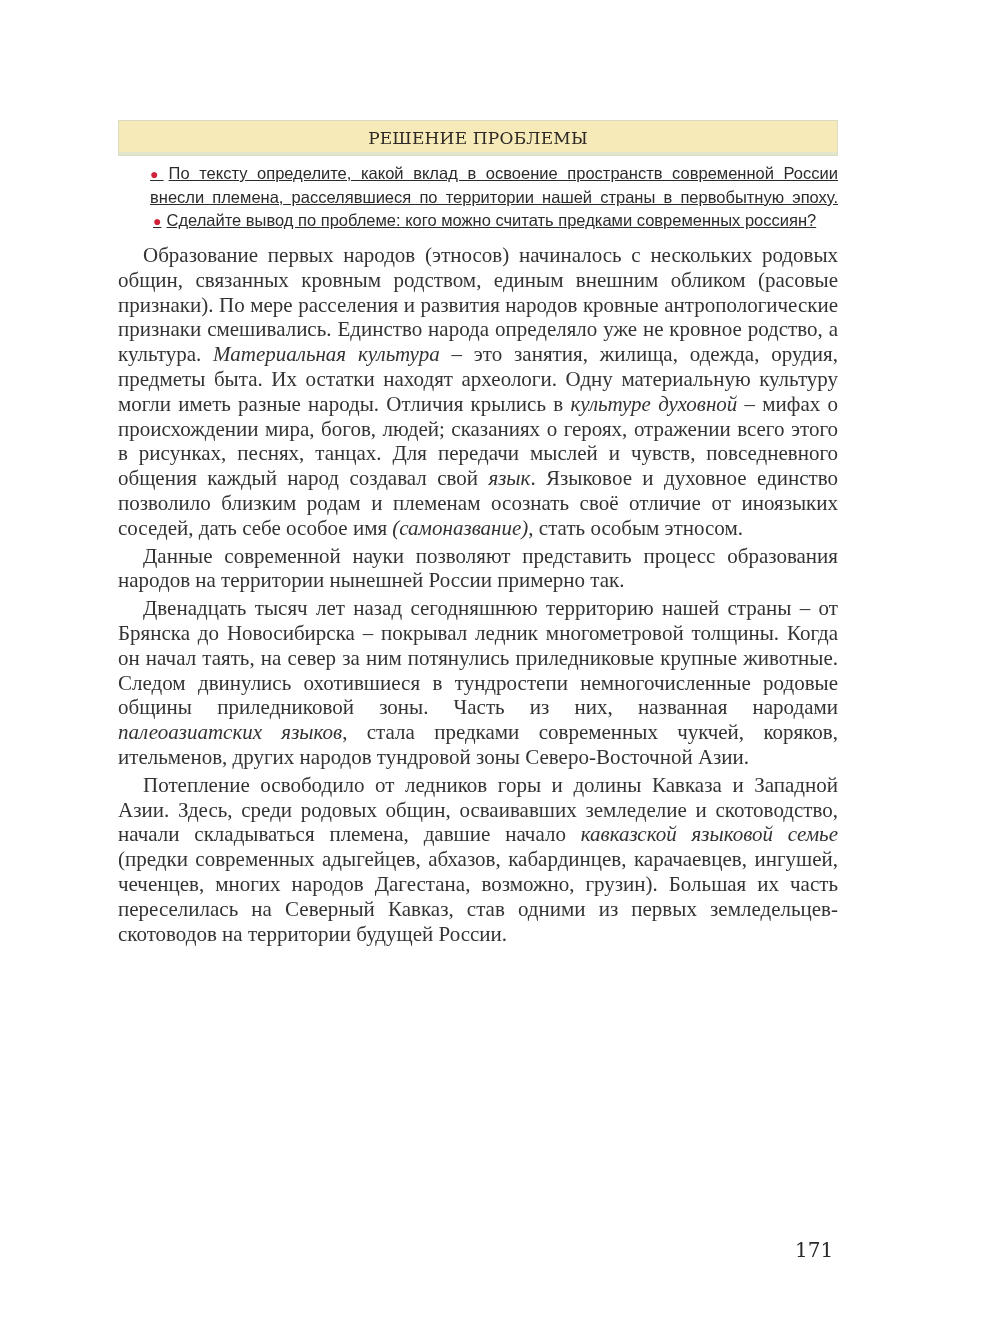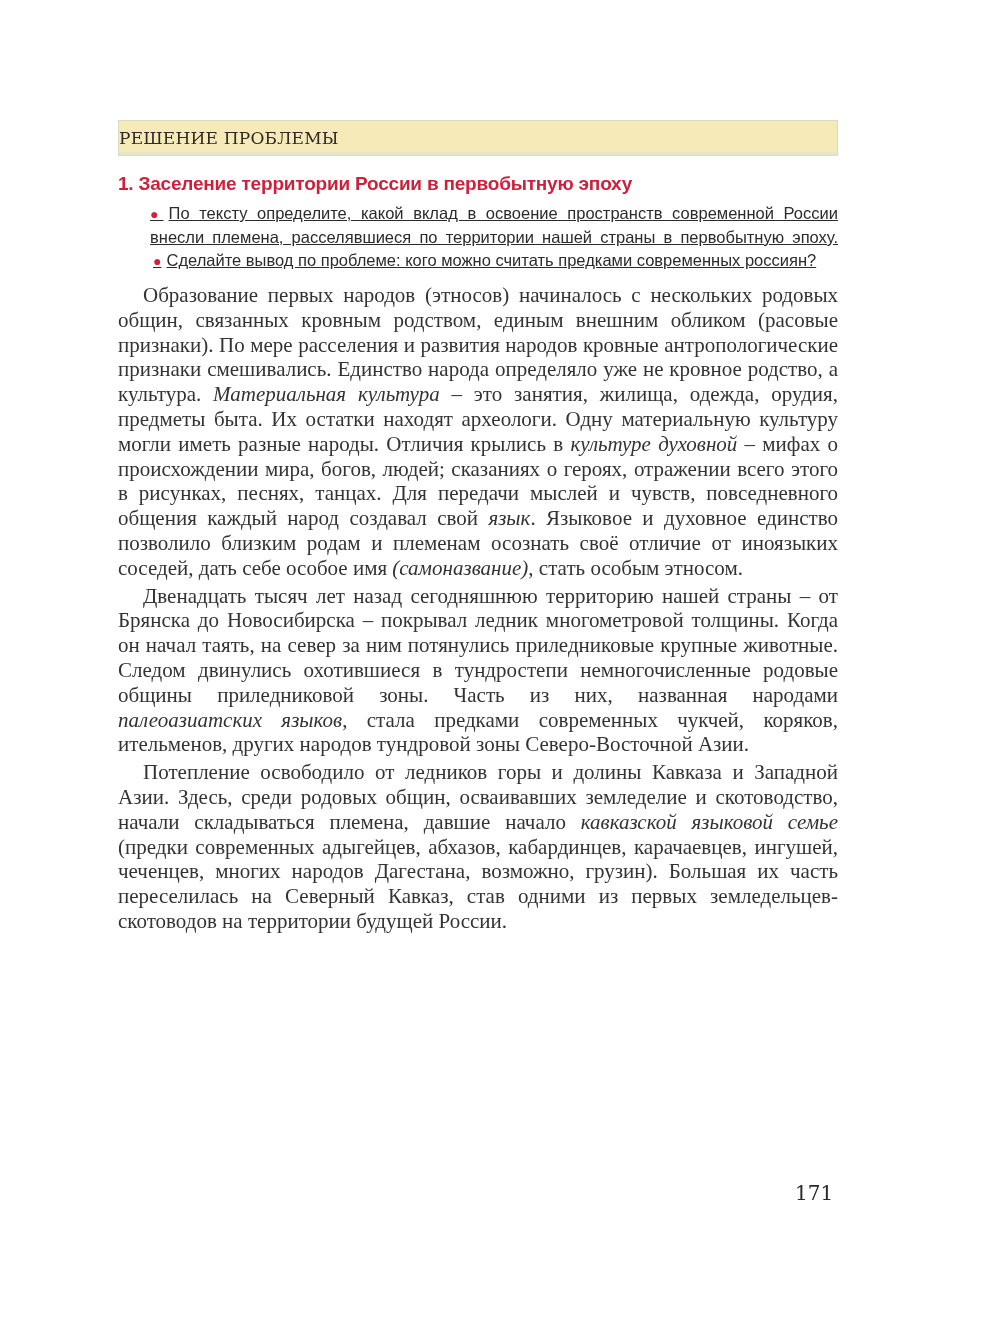--- a/index.html
+++ b/index.html
@@ -4,20 +4,21 @@
   <style>
     html, body { margin: 0; padding: 0; background: #ffffff; }
     body { width: 985px; height: 1329px; position: relative; overflow: hidden; color: #2a2a2a; }
     .page { position: absolute; left: 118px; top: 120px; width: 720px; }
 
     .banner {
       height: 34px;
       background: #f5eab8;
       border: 1px solid #d9dcc0;
       box-shadow: inset 0 -3px 0 #e3e6cc;
+      text-align: center;
       font-family: "DejaVu Serif", serif;
       font-size: 17px;
       line-height: 34px;
       letter-spacing: 0.2px;
       color: #2f2a25;
     }
 
     .section-heading {
       margin-top: 16px;
       font-family: "Liberation Sans", sans-serif;
@@ -49,45 +50,45 @@
       text-align: justify;
       text-indent: 25px;
       margin: 0 0 3px 0;
       hyphens: manual;
     }
     .para i { font-style: italic; }
 
     .page-number {
       position: absolute;
       left: 795px;
-      top: 1181px;
+      top: 1238px;
       font-family: "DejaVu Serif", serif;
       font-size: 20px;
       color: #2a2a2a;
     }
   </style>
 </head>
 <body>
 
 <div class="page">
 
   <div class="banner">
     <span>РЕШЕНИЕ ПРОБЛЕМЫ</span>
   </div>
 
-  <div class="section-heading">1. Заселение территории России в первобытную эпоху</div>
 
   <div class="task">
     <span class="dot">●</span><span>По тексту определите, какой вклад в освоение пространств современной России внесли племена, расселявшиеся по территории нашей страны в первобытную эпоху.</span>
     <span class="dot second">●</span><span>Сделайте вывод по проблеме: кого можно считать предками современных россиян?</span>
   </div>
 
   <div class="body-text">
     <p class="para"><span>Образование первых народов (этносов) начиналось с нескольких родовых общин, связанных кровным родством, единым внешним обликом (расовые признаки). По мере расселения и развития народов кровные антропологические признаки смешивались. Единство народа определяло уже не кровное родство, а культура. </span><i>Материальная культура</i><span> – это занятия, жилища, одежда, орудия, предметы быта. Их остатки находят археологи. Одну материальную культуру могли иметь разные народы. Отличия крылись в </span><i>культуре духовной</i><span> – мифах о происхождении мира, богов, людей; сказаниях о героях, отражении всего этого в рисунках, песнях, танцах. Для передачи мыслей и чувств, повседневного общения каждый народ создавал свой </span><i>язык</i><span>. Языковое и духовное единство позволило близким родам и племенам осознать своё отличие от иноязыких соседей, дать себе особое имя </span><i>(самоназвание)</i><span>, стать особым этносом.</span></p>
 
+    <p class="para">Данные современной науки позволяют представить процесс образования народов на территории нынешней России примерно так.</p>
 
     <p class="para"><span>Двенадцать тысяч лет назад сегодняшнюю территорию нашей страны – от Брянска до Новосибирска – покрывал ледник многометровой толщины. Когда он начал таять, на север за ним потянулись приледниковые крупные животные. Следом двинулись охотившиеся в тундростепи немногочисленные родовые общины приледниковой зоны. Часть из них, названная народами </span><i>палеоазиатских языков</i><span>, стала предками современных чукчей, коряков, ительменов, других народов тундровой зоны Северо-Восточной Азии.</span></p>
 
     <p class="para"><span>Потепление освободило от ледников горы и долины Кавказа и Западной Азии. Здесь, среди родовых общин, осваивавших земледелие и скотоводство, начали складываться племена, давшие начало </span><i>кавказской языковой семье</i><span> (предки современных адыгейцев, абхазов, кабардинцев, карачаевцев, ингушей, чеченцев, многих народов Дагестана, возможно, грузин). Большая их часть переселилась на Северный Кавказ, став одними из первых земледельцев-скотоводов на территории будущей России.</span></p>
   </div>
 </div>
 
 <div class="page-number">171</div>
 
 </body></html>

